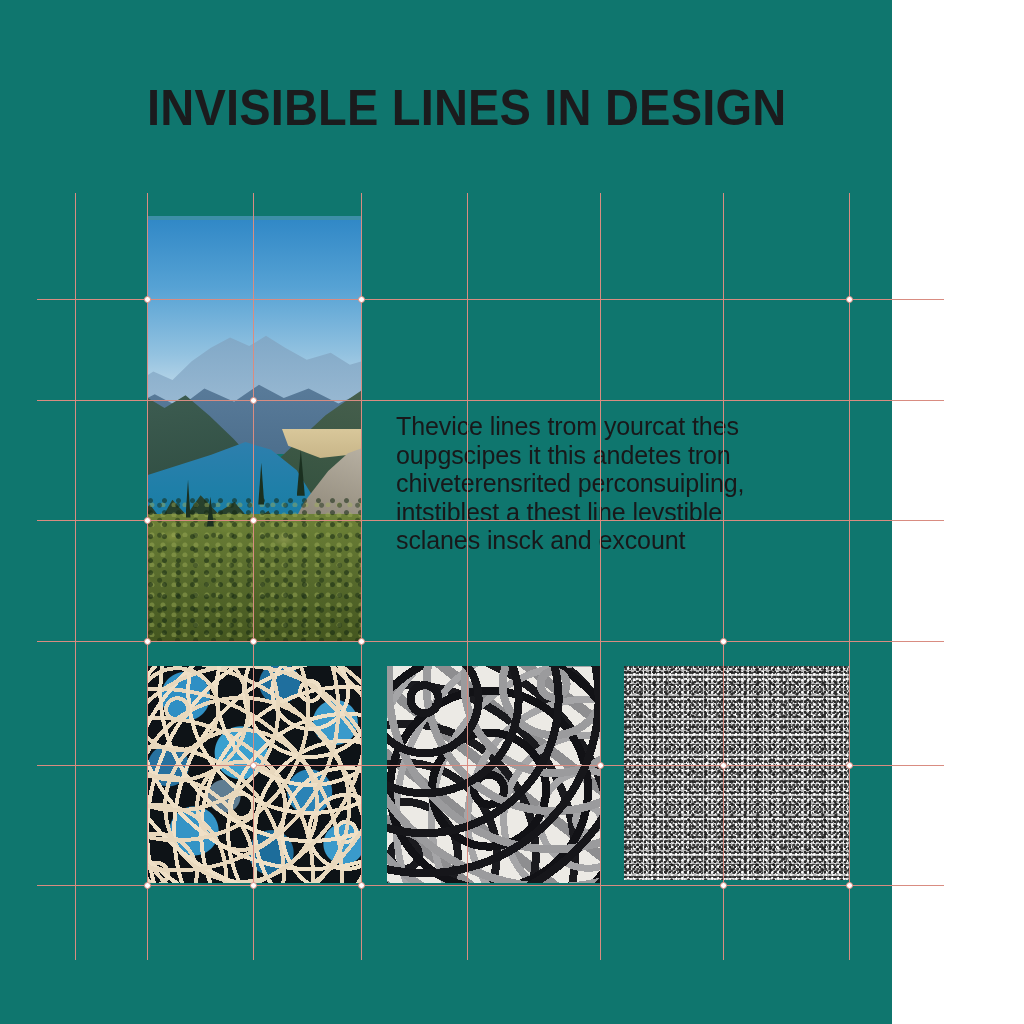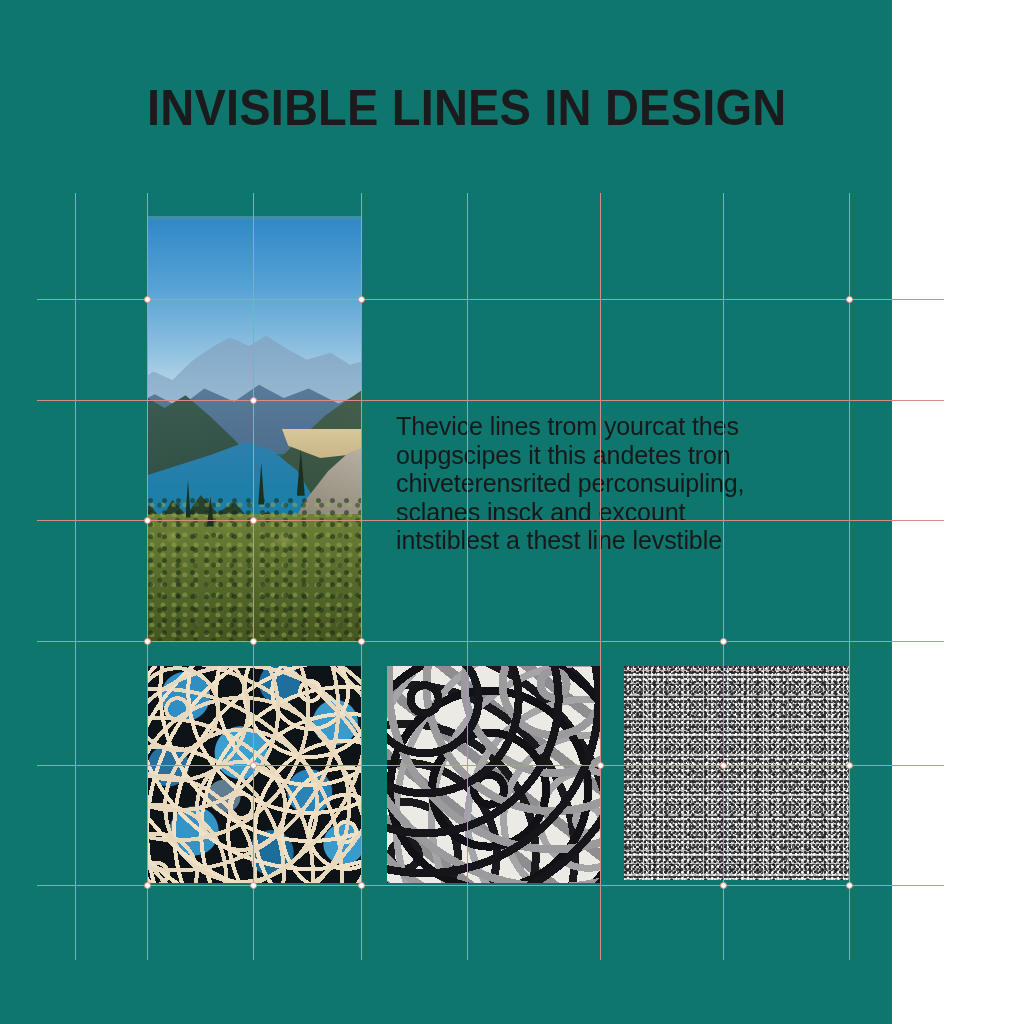--- a/index.html
+++ b/index.html
@@ -277,22 +277,22 @@
   <div class="media-cell" id="pattern-grain">
     <div class="pat-grain-base"></div>
     <div class="pat-grain-tex"></div>
     <div class="pat-grain-tex2"></div>
   </div>
 
   <div id="body-copy">
     <span class="copy-line">Thevice lines trom yourcat thes</span>
     <span class="copy-line">oupgscipes it this andetes tron</span>
     <span class="copy-line">chiveterensrited perconsuipling,</span>
+    <span class="copy-line">intstiblest a thest line levstible</span>
     <span class="copy-line">sclanes insck and excount</span>
-    <span class="copy-line">intstiblest a thest line levstible</span>
   </div>
 
   <div id="grid-overlay">
       <div class="grid-line-v" style="left: 75px; top: 193px; height: 767px; background: rgb(217, 140, 129);"></div>
       <div class="grid-line-v" style="left: 147px; top: 193px; height: 767px; background: rgb(217, 140, 129);"></div>
       <div class="grid-line-v" style="left: 253px; top: 193px; height: 767px; background: rgb(217, 140, 129);"></div>
       <div class="grid-line-v" style="left: 361px; top: 193px; height: 767px; background: rgb(217, 140, 129);"></div>
       <div class="grid-line-v" style="left: 467px; top: 193px; height: 767px; background: rgb(217, 140, 129);"></div>
       <div class="grid-line-v" style="left: 600px; top: 193px; height: 767px; background: rgb(217, 140, 129);"></div>
       <div class="grid-line-v" style="left: 723px; top: 193px; height: 767px; background: rgb(217, 140, 129);"></div>

